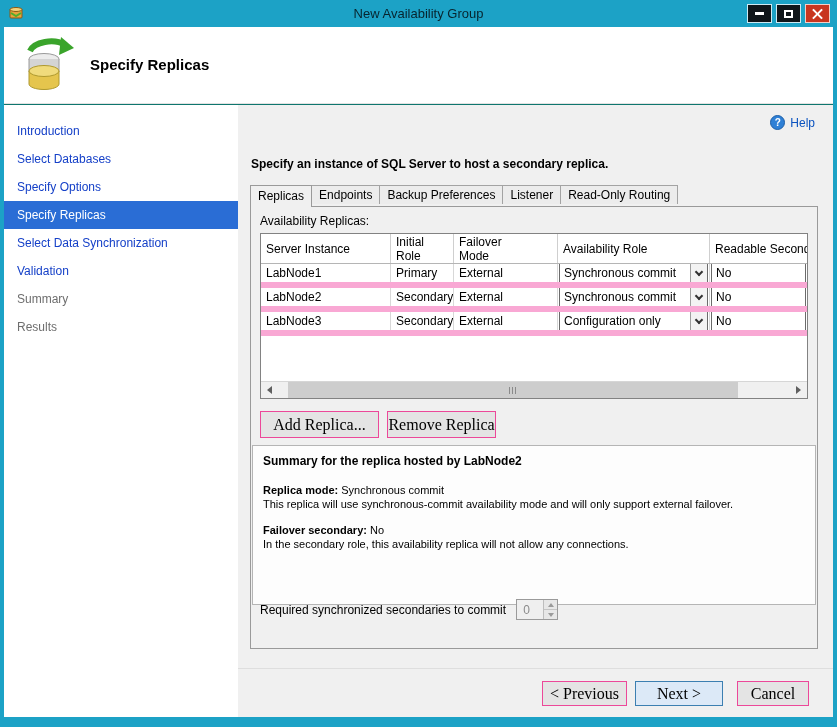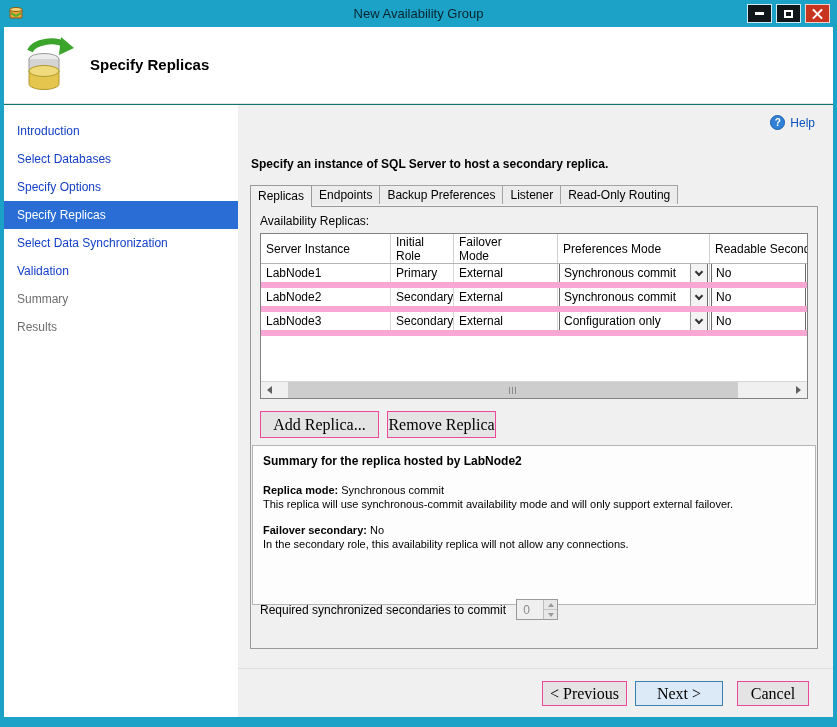--- a/index.html
+++ b/index.html
@@ -177,21 +177,21 @@
 
         <div class="avail-label">Availability Replicas:</div>
 
         <div class="tablebox">
           <div class="thead">
             <div class="th c1">Server Instance</div>
             <div class="th c2">Initial
 Role</div>
             <div class="th c3">Failover
 Mode</div>
-            <div class="th c4">Preferences Mode</div>
+            <div class="th c4">Availability Role</div>
             <div class="th c5">Readable Secondar</div>
           </div>
 
           <div class="trow">
             <div class="td c1">LabNode1</div>
             <div class="td c2">Primary</div>
             <div class="td c3">External</div>
             <div class="td c4 combo-cell">
               <div class="combo">
                 <span class="combo-text">Synchronous commit</span>

